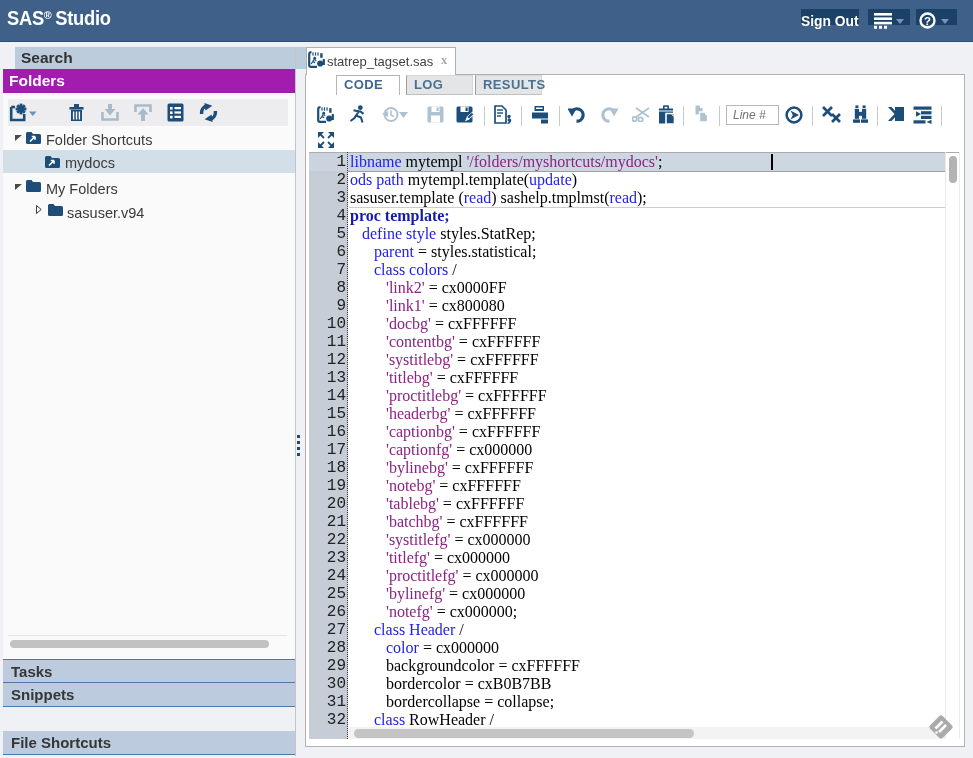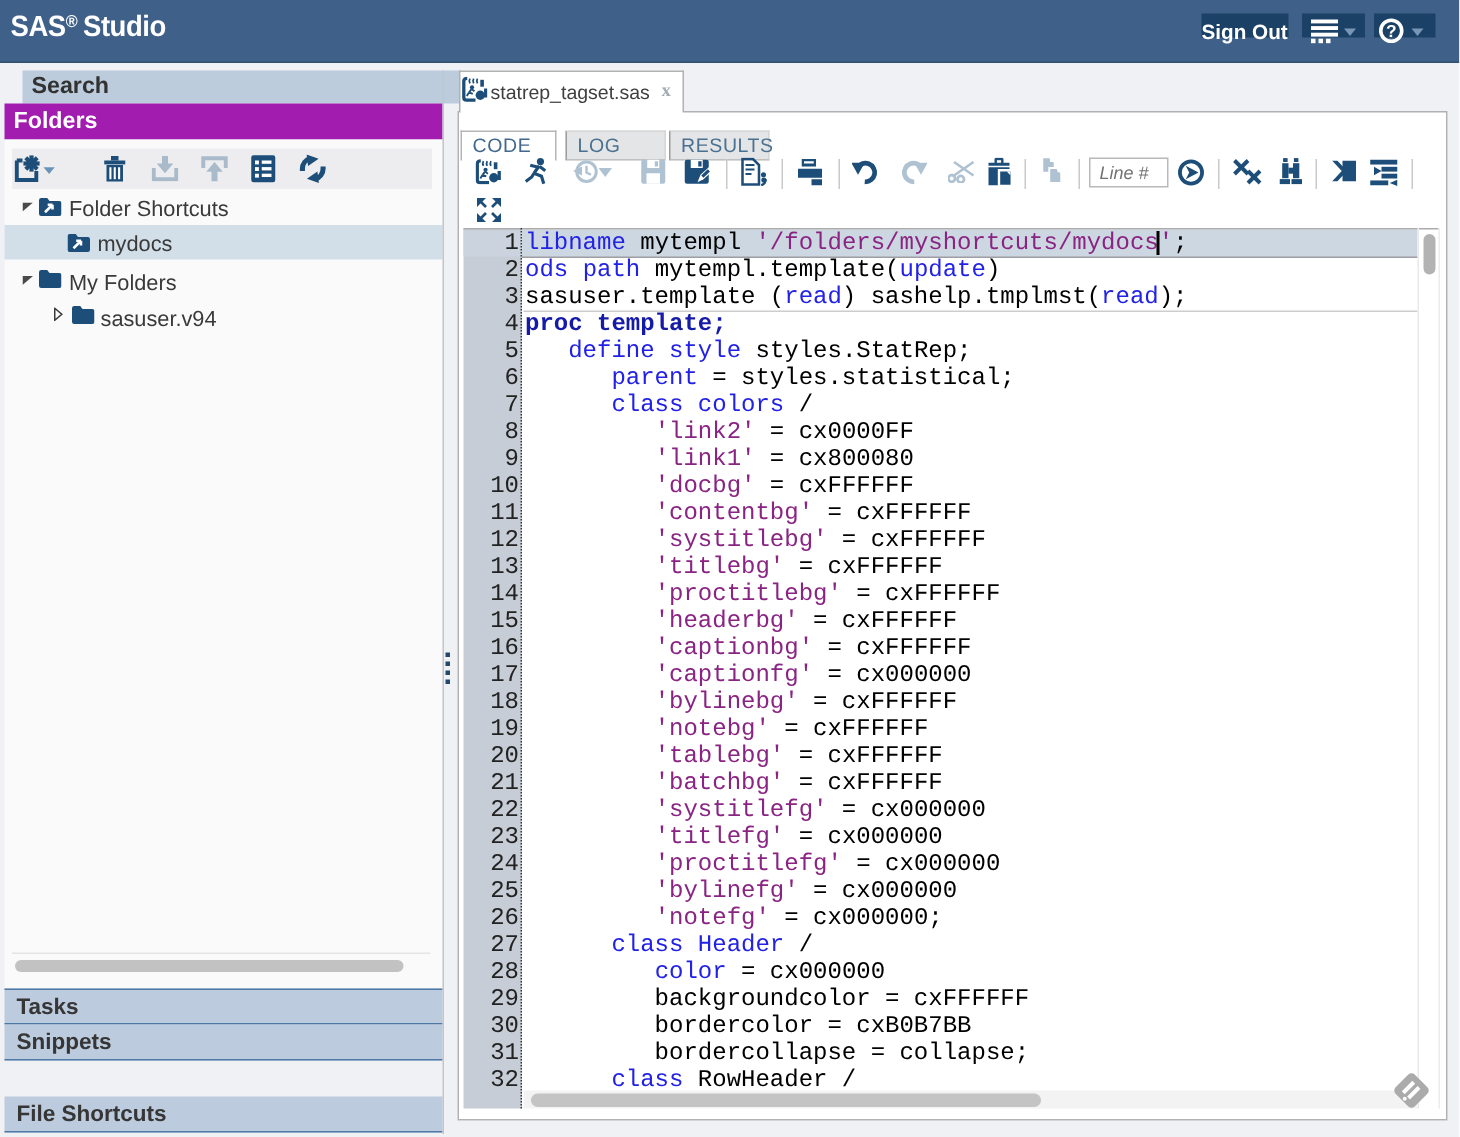--- a/index.html
+++ b/index.html
@@ -15,33 +15,33 @@
   #search{left:15px;top:47px;width:292px;height:22px;background:#BDCCDD;color:#323232;font-size:15.5px;font-weight:700;line-height:22px;padding-left:6px;box-sizing:border-box;}
   #folders{left:3px;top:69px;width:292px;height:24px;background:#a21caf;color:#fff;font-size:15.5px;font-weight:700;line-height:24px;padding-left:6px;box-sizing:border-box;}
   #sidecontent{left:3px;top:93px;width:292px;height:566px;background:#FAFAFB;}
   #sidetools{left:8px;top:99px;width:280px;height:27px;background:#EDEDEF;}
   .treetext{font-size:14.5px;color:#3A3A3A;}
   #selrow{left:3px;top:150px;width:292px;height:23px;background:#D2DFE9;}
   .accrow{left:3px;width:292px;height:24px;background:#BCCBDD;border-bottom:1px solid #4E78A6;color:#363636;font-size:15px;font-weight:700;line-height:23px;padding-left:8px;box-sizing:border-box;}
   
   #doctab{left:306px;top:47px;width:150px;height:28px;background:#fff;border:1px solid #B1B1B1;border-bottom:none;box-sizing:border-box;}
   #mainpanel{left:305px;top:74px;width:660px;height:673px;background:#fff;border:1px solid #B1B1B1;box-sizing:border-box;}
-  .subtab{top:87px;height:20px;font-size:13px;font-weight:400;letter-spacing:0.4px;line-height:20px;padding-left:7px;box-sizing:border-box;}
+  .subtab{top:75px;height:20px;font-size:13px;font-weight:700;letter-spacing:0.4px;line-height:20px;padding-left:7px;box-sizing:border-box;margin-left:29px;}
   #tabcode{left:307px;width:64px;background:#fff;border:1px solid #B5B5B5;border-bottom:none;color:#42688D;height:20px;line-height:18px;}
   #tablog{left:377px;width:67px;background:#E4E5E6;border:1px solid #D6D6D6;border-left:1px solid #9C9C9C;border-bottom:1px solid #C0C0C0;color:#4A7191;height:20px;line-height:18px;}
   #tabresults{left:446px;width:67px;background:#E4E5E6;border:1px solid #D6D6D6;border-left:1px solid #9C9C9C;border-bottom:1px solid #C0C0C0;color:#4A7191;height:20px;line-height:18px;}
   .vsep{top:106px;width:1px;height:20px;background:#C9C9C9;}
   #lineinput{left:726px;top:105px;width:53px;height:20px;border:1px solid #B9B9B9;box-sizing:border-box;background:#fff;color:#737373;font-size:12px;font-style:italic;line-height:18px;padding-left:6px;}
   
   #gutter{left:309px;top:152px;width:39px;height:587px;background:#C7CDD6;}
   #row1hlg{left:309px;top:153px;width:39px;height:18px;background:#CBD4DE;}
   #row1hl{left:348px;top:153px;width:597px;height:18px;background:#CDD7E1;border-bottom:1px solid #9E9EA4;}
   #gutline{left:347px;top:152px;width:1px;height:587px;border-left:1px dotted #3a3a3a;}
   #nums{left:309px;top:153px;width:37px;text-align:right;font-family:"Liberation Mono",monospace;font-size:16px;line-height:18px;color:#222;}
-  #code{left:350px;top:153px;font-family:Liberation Mono, monospace;font-size:16px;line-height:18px;color:#000;white-space:pre;}
+  #code{left:350px;top:153px;font-family:Liberation Serif, serif;font-size:16px;line-height:18px;color:#000;white-space:pre;}
   #code .k{color:#2222E6;}
   #code .s{color:#8A2483;}
   #code .p{color:#151BA8;font-weight:700;}
   #sep3{left:349px;top:207px;width:596px;height:1px;background:#CDCDCD;}
   #cursor{left:771px;top:154px;width:2px;height:16px;background:#000;}
   #vthumb{left:949px;top:156px;width:8px;height:27px;background:#B3B3B3;border-radius:4px;}
   #hthumb{left:354px;top:729px;width:340px;height:9px;background:#C4C4C4;border-radius:5px;}
 </style>
 </head>
 <body>

